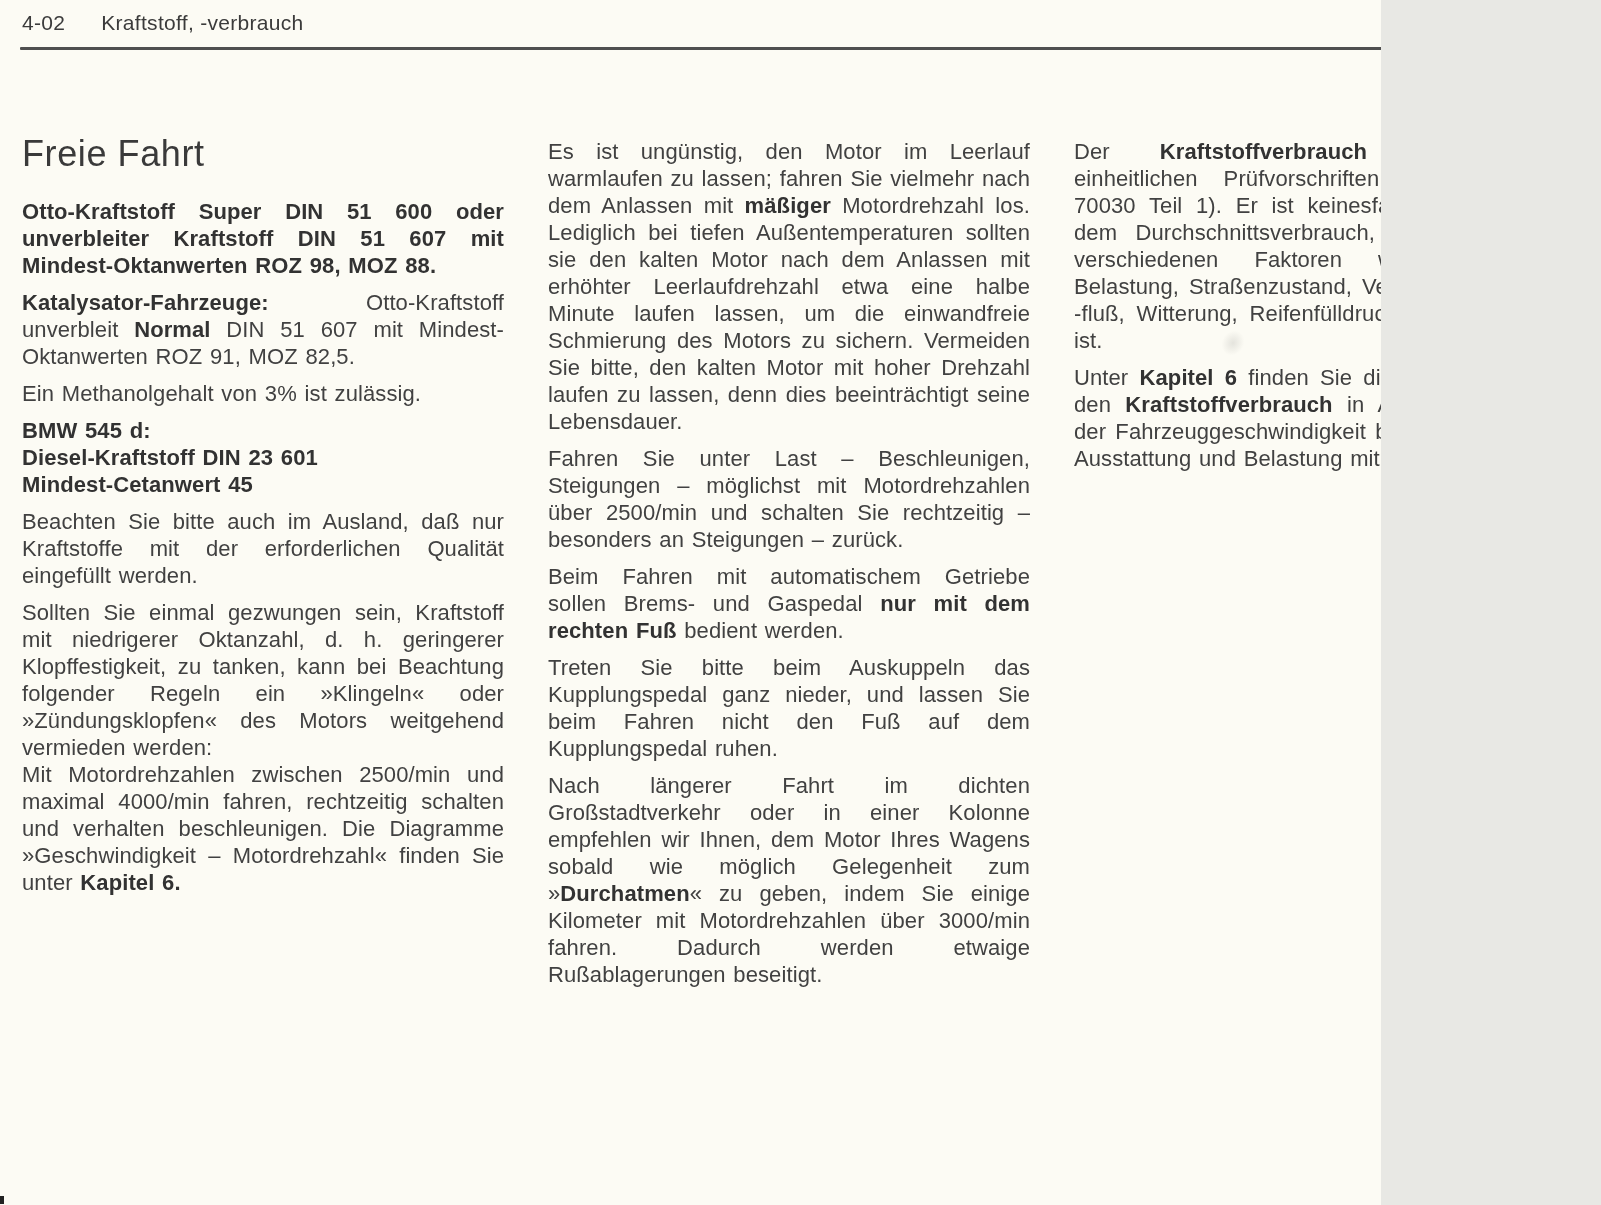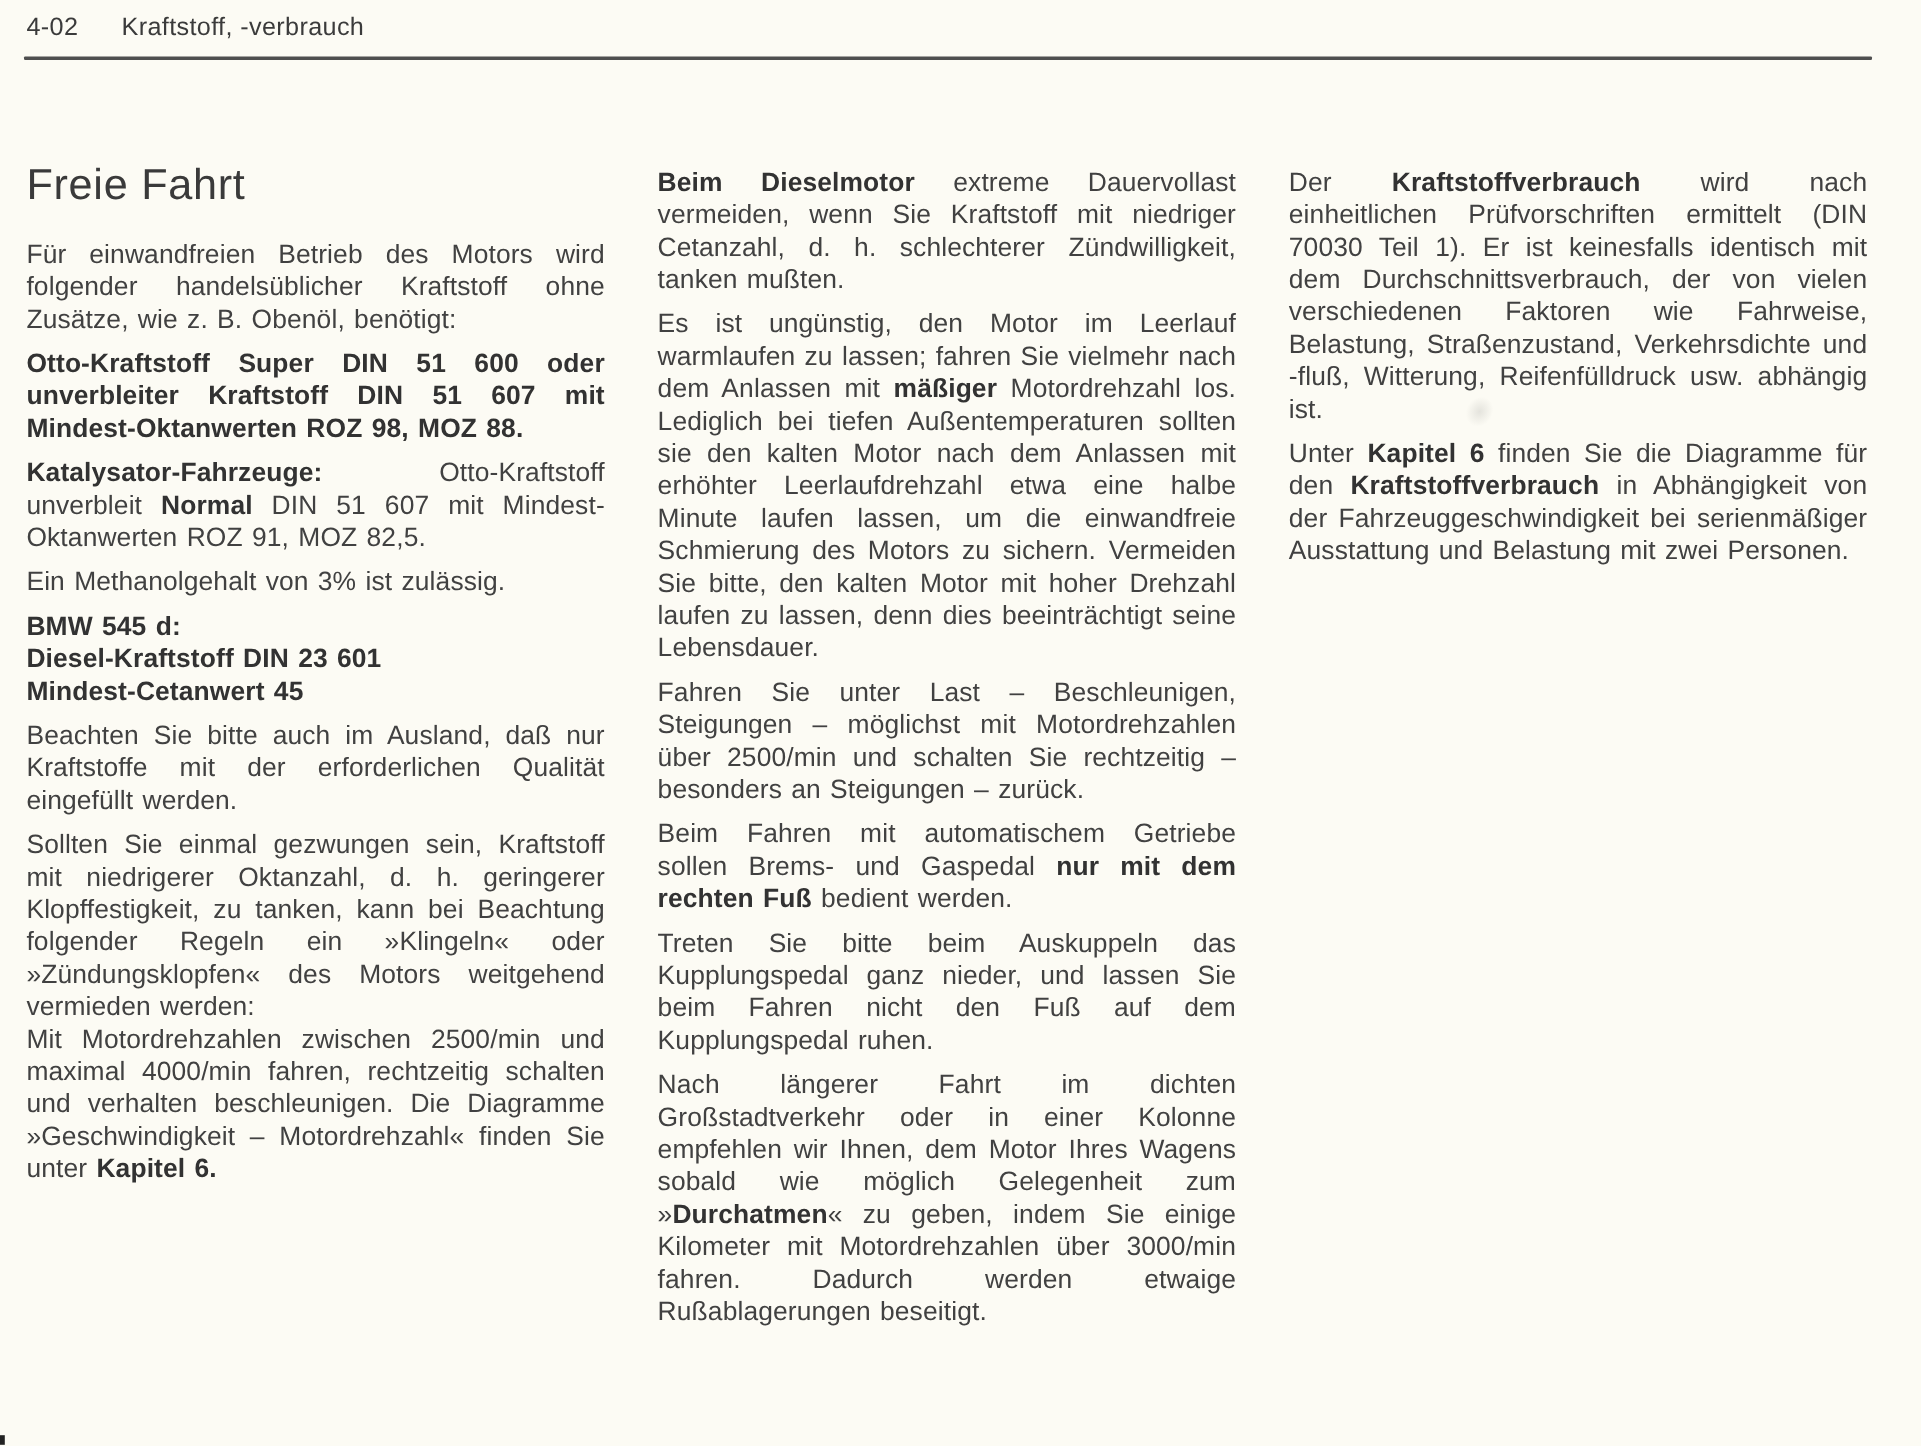--- a/index.html
+++ b/index.html
@@ -2,21 +2,21 @@
 <html lang="de"><head>
 <meta charset="utf-8">
 <style>
   html, body {
     margin: 0;
     padding: 0;
     background: #e8e8e4;
   }
   .page {
     position: relative;
-    width: 1601px;
+    width: 1381px;
     height: 1205px;
     background: #fcfbf4;
     overflow: hidden;
     font-family: "Liberation Sans", "DejaVu Sans", sans-serif;
     color: #404040;
   }
   .page-header {
     position: absolute;
     left: 22px;
     top: 11px;
@@ -93,33 +93,31 @@
     <span>4-02</span>
     <span>Kraftstoff, -verbrauch</span>
   </header>
 
   <div class="header-rule"></div>
 
   <main class="columns">
     <section class="col">
       <h1 class="section-heading">Freie Fahrt</h1>
       <div>
-          <p class="para"><span>Für einwandfreien Betrieb des Motors wird folgender handelsüblicher Kraftstoff ohne Zusätze, wie z. B. Obenöl, benötigt:</span></p>
           <p class="para"><span class="b">Otto-Kraftstoff Super DIN 51 600 oder unverbleiter Kraftstoff DIN 51 607 mit Mindest-Oktanwerten ROZ 98, MOZ 88.</span></p>
           <p class="para"><span class="b">Katalysator-Fahrzeuge:</span><span> Otto-Kraftstoff unverbleit </span><span class="b">Normal</span><span> DIN 51 607 mit Mindest-Oktanwerten ROZ 91, MOZ 82,5.</span></p>
           <p class="para"><span>Ein Methanolgehalt von 3% ist zulässig.</span></p>
           <p class="para"><span class="b">BMW 545 d:</span><br><span class="b">Diesel-Kraftstoff DIN 23 601</span><br><span class="b">Mindest-Cetanwert 45</span><br></p>
           <p class="para"><span>Beachten Sie bitte auch im Ausland, daß nur Kraftstoffe mit der erforderlichen Qualität eingefüllt werden.</span></p>
           <p class="para"><span>Sollten Sie einmal gezwungen sein, Kraftstoff mit niedrigerer Oktanzahl, d. h. geringerer Klopffestigkeit, zu tanken, kann bei Beachtung folgender Regeln ein »Klingeln« oder »Zündungsklopfen« des Motors weitgehend vermieden werden:</span><br><span>Mit Motordrehzahlen zwischen 2500/min und maximal 4000/min fahren, rechtzeitig schalten und verhalten beschleunigen. Die Diagramme »Geschwindigkeit – Motordrehzahl« finden Sie unter </span><span class="b">Kapitel 6.</span></p>
         </div>
     </section>
 
     <section class="col">
       <div>
-          <p class="para"><span class="b">Beim Dieselmotor</span><span> extreme Dauervollast vermeiden, wenn Sie Kraftstoff mit niedriger Cetanzahl, d. h. schlechterer Zündwilligkeit, tanken mußten.</span></p>
           <p class="para"><span>Es ist ungünstig, den Motor im Leerlauf warmlaufen zu lassen; fahren Sie vielmehr nach dem Anlassen mit </span><span class="b">mäßiger</span><span> Motordrehzahl los. Lediglich bei tiefen Außentemperaturen sollten sie den kalten Motor nach dem Anlassen mit erhöhter Leerlaufdrehzahl etwa eine halbe Minute laufen lassen, um die einwandfreie Schmierung des Motors zu sichern. Vermeiden Sie bitte, den kalten Motor mit hoher Drehzahl laufen zu lassen, denn dies beeinträchtigt seine Lebensdauer.</span></p>
           <p class="para"><span>Fahren Sie unter Last – Beschleunigen, Steigungen – möglichst mit Motordrehzahlen über 2500/min und schalten Sie rechtzeitig – besonders an Steigungen – zurück.</span></p>
           <p class="para"><span>Beim Fahren mit automatischem Getriebe sollen Brems- und Gaspedal </span><span class="b">nur mit dem rechten Fuß</span><span> bedient werden.</span></p>
           <p class="para"><span>Treten Sie bitte beim Auskuppeln das Kupplungspedal ganz nieder, und lassen Sie beim Fahren nicht den Fuß auf dem Kupplungspedal ruhen.</span></p>
           <p class="para"><span>Nach längerer Fahrt im dichten Großstadtverkehr oder in einer Kolonne empfehlen wir Ihnen, dem Motor Ihres Wagens sobald wie möglich Gelegenheit zum »</span><span class="b">Durchatmen</span><span>« zu geben, indem Sie einige Kilometer mit Motordrehzahlen über 3000/min fahren. Dadurch werden etwaige Rußablagerungen beseitigt.</span></p>
         </div>
     </section>
 
     <section class="col">
       <div>

